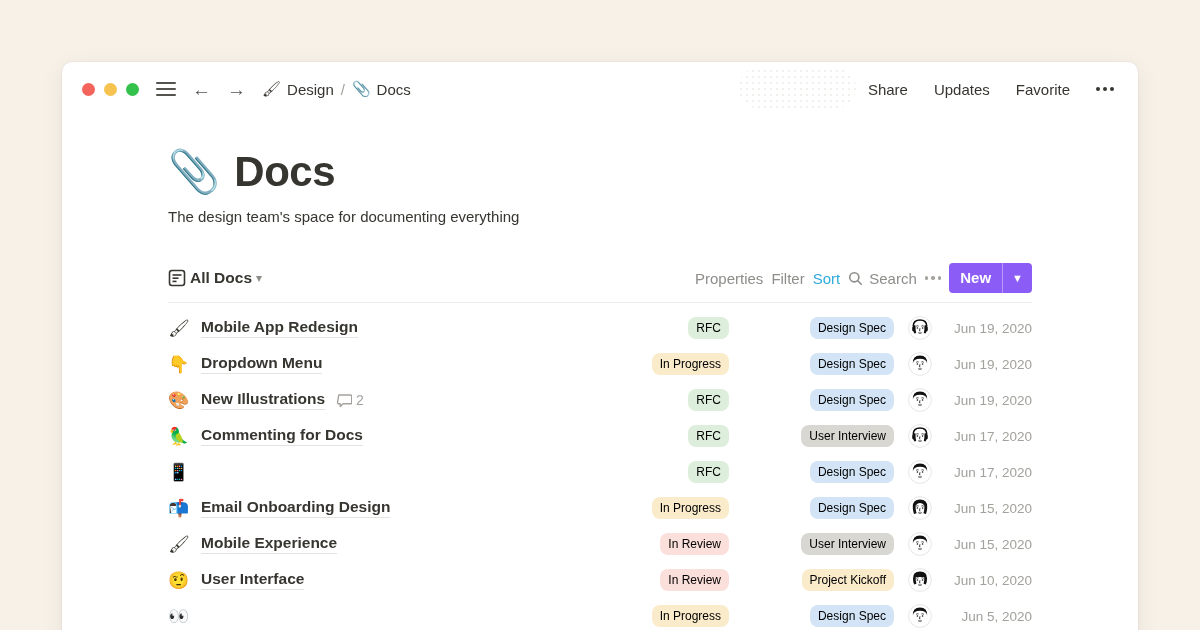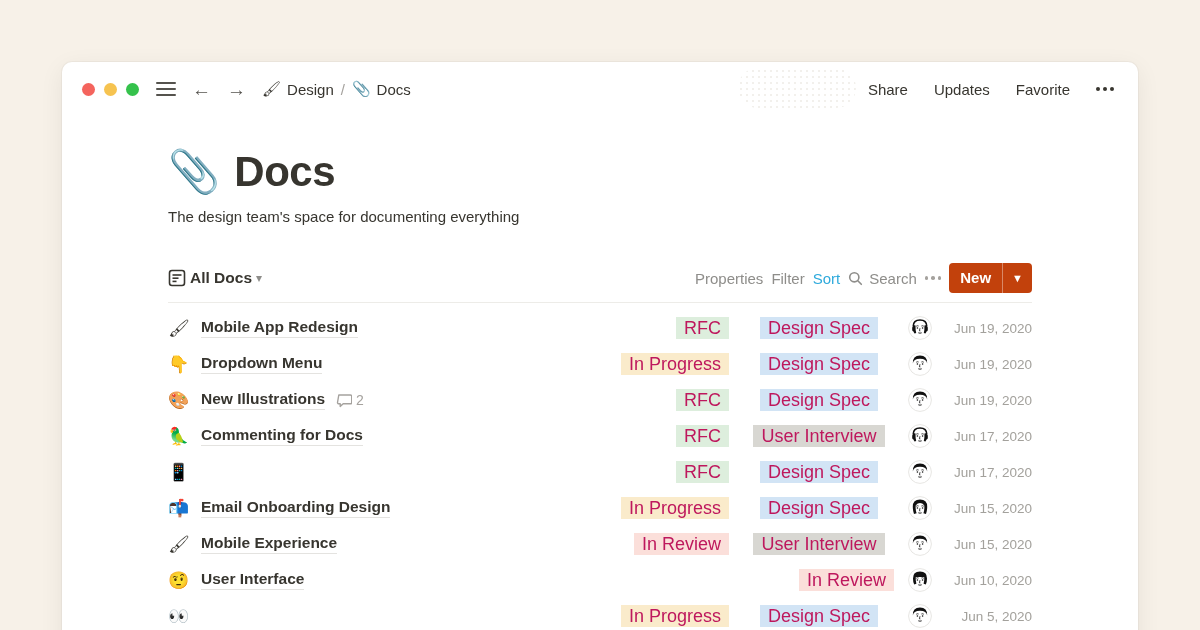--- a/index.html
+++ b/index.html
@@ -53,41 +53,41 @@
   .toolbar{margin-top:38px;display:flex;align-items:center;height:30px;}
   .view-switch{display:flex;align-items:center;gap:4px;cursor:pointer;}
   .view-label{font-size:15.5px;font-weight:bold;}
   .chev{color:#8E8D8A;font-size:12px;}
   .toolbar-right{margin-left:auto;display:flex;align-items:center;gap:8px;font-size:15px;color:#8E8D8A;}
   .tb-item{cursor:pointer;}
   .tb-sort{color:#2EAADC;}
   .tb-search{display:flex;align-items:center;gap:6px;cursor:pointer;}
   .new-btn{
     display:flex;align-items:center;height:30px;border-radius:4px;overflow:hidden;
-    background:#c2410c;color:#fff;cursor:pointer;
+    background:#8b5cf6;color:#fff;cursor:pointer;
   }
   .new-btn .label{font-size:15px;font-weight:bold;padding:0 11px;line-height:30px;}
   .new-btn .divider{width:1px;height:30px;background:rgba(255,255,255,.38);}
   .new-btn .caret{padding:0 9px;font-size:11px;display:flex;align-items:center;}
   .table-divider{margin-top:9px;border-top:1px solid #EDECE8;}
   
   .rows{padding-top:7px;}
   .docrow{display:flex;align-items:center;height:36px;}
   .row-left{display:flex;align-items:center;gap:11px;flex:1;min-width:0;}
   .doc-emoji{font-size:17px;width:22px;text-align:center;flex:none;}
   .doc-title{
     font-size:15.5px;font-weight:bold;color:#37352F;white-space:nowrap;
     border-bottom:1px solid #E4E3E0;padding-bottom:1px;cursor:pointer;
   }
   .comment-wrap{display:flex;align-items:center;gap:4px;color:#A5A29E;font-size:14px;}
   .col-status{width:118px;display:flex;justify-content:flex-end;flex:none;}
-  .col-tag{width:150px;display:flex;justify-content:center;margin-left:15px;flex:none;}
+  .col-tag{width:150px;display:flex;justify-content:flex-end;margin-left:15px;flex:none;}
   .badge{
-    font-size:18px;line-height:22px;height:22px;padding:0 8px;border-radius:0;
-    color:#be185d;white-space:nowrap;
+    font-size:12px;line-height:22px;height:22px;padding:0 8px;border-radius:8px;
+    color:#000000;white-space:nowrap;
   }
   .avatar{width:24px;height:24px;margin-left:14px;flex:none;}
   .col-date{width:88px;text-align:right;margin-left:12px;font-size:13.5px;color:#A3A19C;flex:none;white-space:nowrap;}
 </style>
 </head>
 <body>
 
 <div class="window">
 
   <div class="topbar">
@@ -347,20 +347,23 @@
           <span class="col-date">Jun 15, 2020</span>
         </div>
         <div class="docrow">
           <div class="row-left">
             <span class="doc-emoji">🤨</span>
             <span class="doc-title">User Interface</span>
           </div>
           <div class="col-status">
             <span class="badge" style="background: rgb(251, 223, 218);">In Review</span>
           </div>
+          <div class="col-tag">
+            <span class="badge" style="background: rgb(250, 235, 203);">Project Kickoff</span>
+          </div>
           <span class="avatar"><svg width="24" height="24" viewBox="0 0 24 24">
               <circle cx="12" cy="12" r="11.4" fill="#fff" stroke="#E7E6E3" stroke-width="1"></circle>
               <path d="M12 3.4 Q4.8 3.4 5 10.5 Q5 14.5 6.2 16.5 L8.4 15.8 Q7.4 12.5 7.8 9 L16.2 9 Q16.6 12.5 15.6 15.8 L17.8 16.5 Q19 14.5 19 10.5 Q19.2 3.4 12 3.4 Z" fill="#111"></path>
               <circle cx="9.4" cy="12" r=".8" fill="#111"></circle>
               <circle cx="14.6" cy="12" r=".8" fill="#111"></circle>
               <path d="M12 12.2 L11.4 14.8 L12.4 14.9" fill="none" stroke="#111" stroke-width=".8"></path>
               <path d="M10.3 16.8 Q12 17.6 13.7 16.8" fill="none" stroke="#111" stroke-width=".9"></path>
               <path d="M8.2 10.2 Q9.4 9.4 10.6 10" fill="none" stroke="#111" stroke-width=".8"></path>
               <path d="M13.4 10 Q14.6 9.4 15.8 10.2" fill="none" stroke="#111" stroke-width=".8"></path>
             </svg></span>

